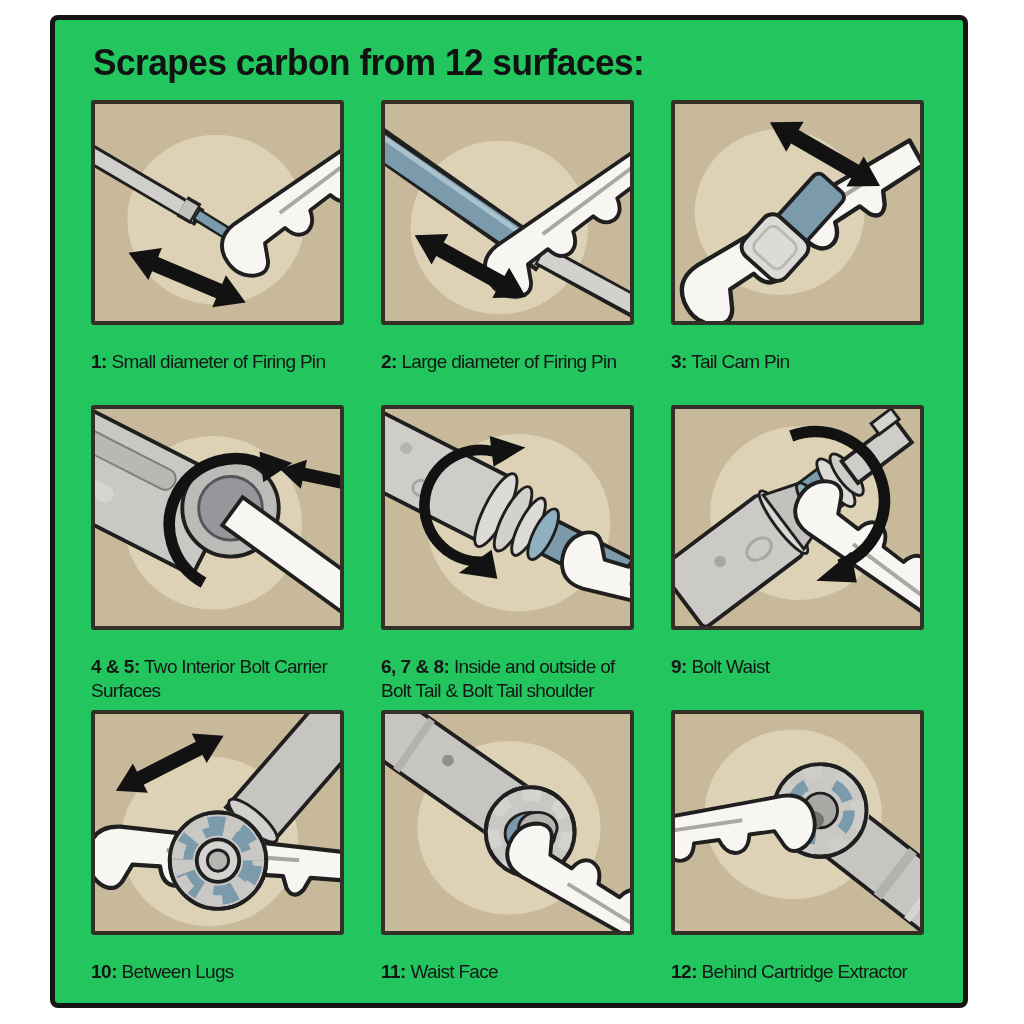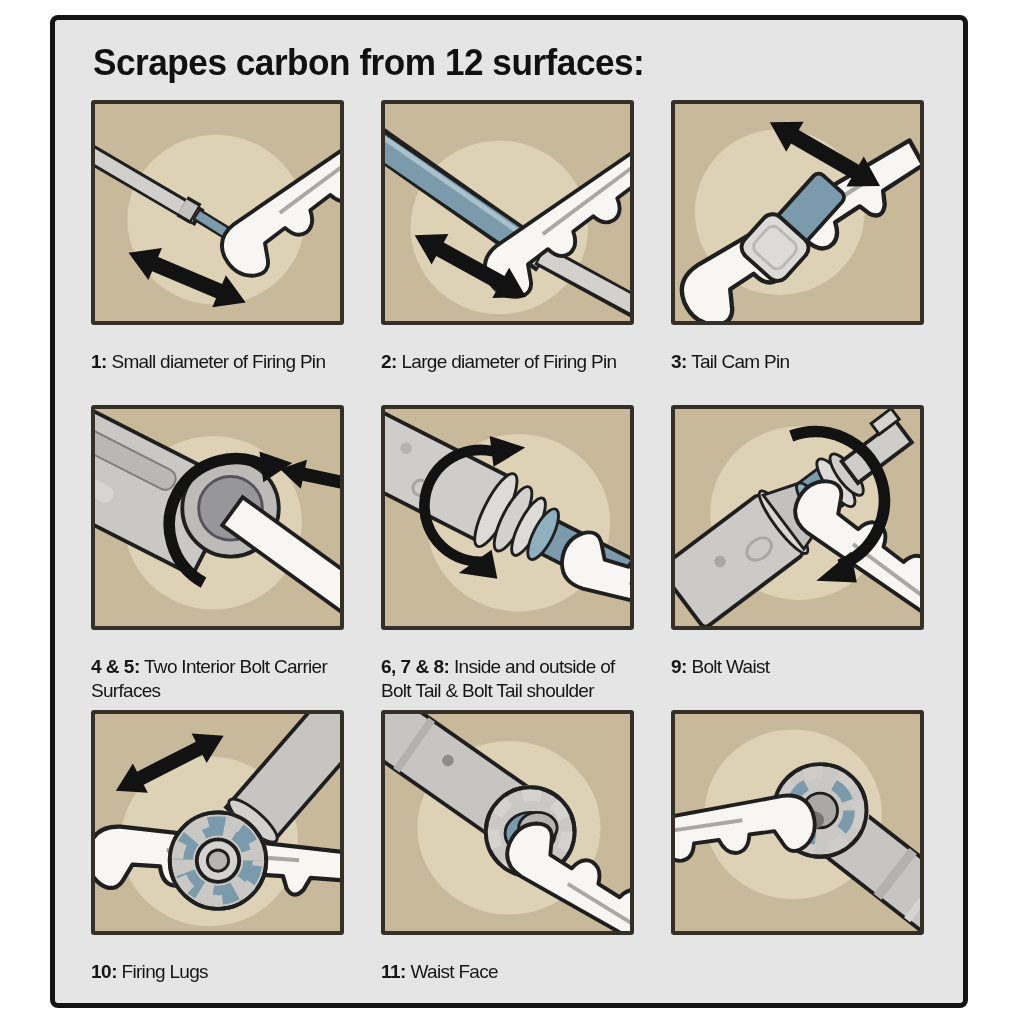--- a/index.html
+++ b/index.html
@@ -1,18 +1,18 @@
 <!DOCTYPE html>
 <html><head>
 <meta charset="utf-8">
 <style>
   html,body{margin:0;padding:0;background:#ffffff;width:1024px;height:1024px;
     font-family:"Liberation Sans", sans-serif;}
   .frame{position:absolute;left:50px;top:15px;width:918px;height:993px;
-    border:5px solid #141414;border-radius:8px;background:#e5e5e5;
+    border:5px solid #141414;border-radius:8px;background:#22c55e;
     box-sizing:border-box;padding:18px 36px;}
   .title{font-size:37px;font-weight:bold;color:#111;letter-spacing:-0.5px;
     margin:4px 0 16px 2px;transform:scaleX(.95);transform-origin:left center;
     white-space:nowrap;}
   .grid{display:grid;grid-template-columns:repeat(3,253px);column-gap:37px;}
   .cell{height:305px;}
   .panel{width:253px;height:225px;border:4px solid #343028;border-radius:3px;
     box-sizing:border-box;overflow:hidden;background:#c8b99a;}
   .panel svg{display:block;width:100%;height:100%;}
   .caption{margin-top:25px;font-size:19px;line-height:1.28;color:#161616;
@@ -222,21 +222,21 @@
             <circle cx="127" cy="152" r="50" fill="none" stroke="#1f1f1f" stroke-width="4"></circle>
             <circle cx="127" cy="152" r="22" fill="#d4d3cf" stroke="#1f1f1f" stroke-width="4"></circle>
             <circle cx="127" cy="152" r="11" fill="#b5b4b0" stroke="#1f1f1f" stroke-width="3"></circle>
           </g>
           <g transform="translate(77,51) rotate(-27) scale(0.95)">
             <path d="M -66 0 L -36 -18 L -36 -8 L 36 -8 L 36 -18 L 66 0 L 36 18 L 36 8 L -36 8 L -36 18 Z" fill="#121212"></path>
           </g>
         </svg>
       </div>
       <div class="caption">
-        <b>10:</b> <span>Firing Lugs</span>
+        <b>10:</b> <span>Between Lugs</span>
       </div>
     </div>
 
     <div class="cell">
       <div class="panel">
         <svg viewBox="0 0 253 225">
           <rect x="0" y="0" width="253" height="225" fill="#c8b99a"></rect>
           <ellipse cx="128" cy="118" rx="95" ry="90" fill="#ddd2b6"></ellipse>
           <g transform="translate(-20,-5) rotate(35)">
             <rect x="0" y="-30" width="190" height="64" fill="#c6c5c1" stroke="#1f1f1f" stroke-width="4"></rect>
@@ -279,16 +279,19 @@
             <circle cx="150" cy="100" r="30" fill="none" stroke="#7b9aab" stroke-width="12" stroke-dasharray="22 30"></circle>
             <circle cx="150" cy="100" r="18" fill="#aaa9a5" stroke="#1f1f1f" stroke-width="3"></circle>
             <ellipse cx="140" cy="110" rx="14" ry="10" fill="#77766e"></ellipse>
           </g>
           <g transform="translate(143,72) rotate(-12) scale(-1,1)">
             <path d="M 262 0 L 34 6 Q 10 8 7 30 Q 5 52 22 62 Q 38 70 44 54 L 50 40 L 76 38 Q 80 54 92 54 Q 104 53 108 37 L 134 35 Q 138 50 150 50 Q 162 49 165 33 L 192 31 L 197 42 Q 205 52 213 41 L 218 29 L 262 26 Z" fill="#f7f6f2" stroke="#1f1f1f" stroke-width="4" stroke-linejoin="round"></path>
             <path d="M 80 22 L 205 14" stroke="#a9a8a2" stroke-width="4" fill="none"></path>
           </g>
         </svg>
       </div>
+      <div class="caption">
+        <b>12:</b> <span>Behind Cartridge Extractor</span>
+      </div>
     </div>
 
   </div>
 </div>
 
 </body></html>

